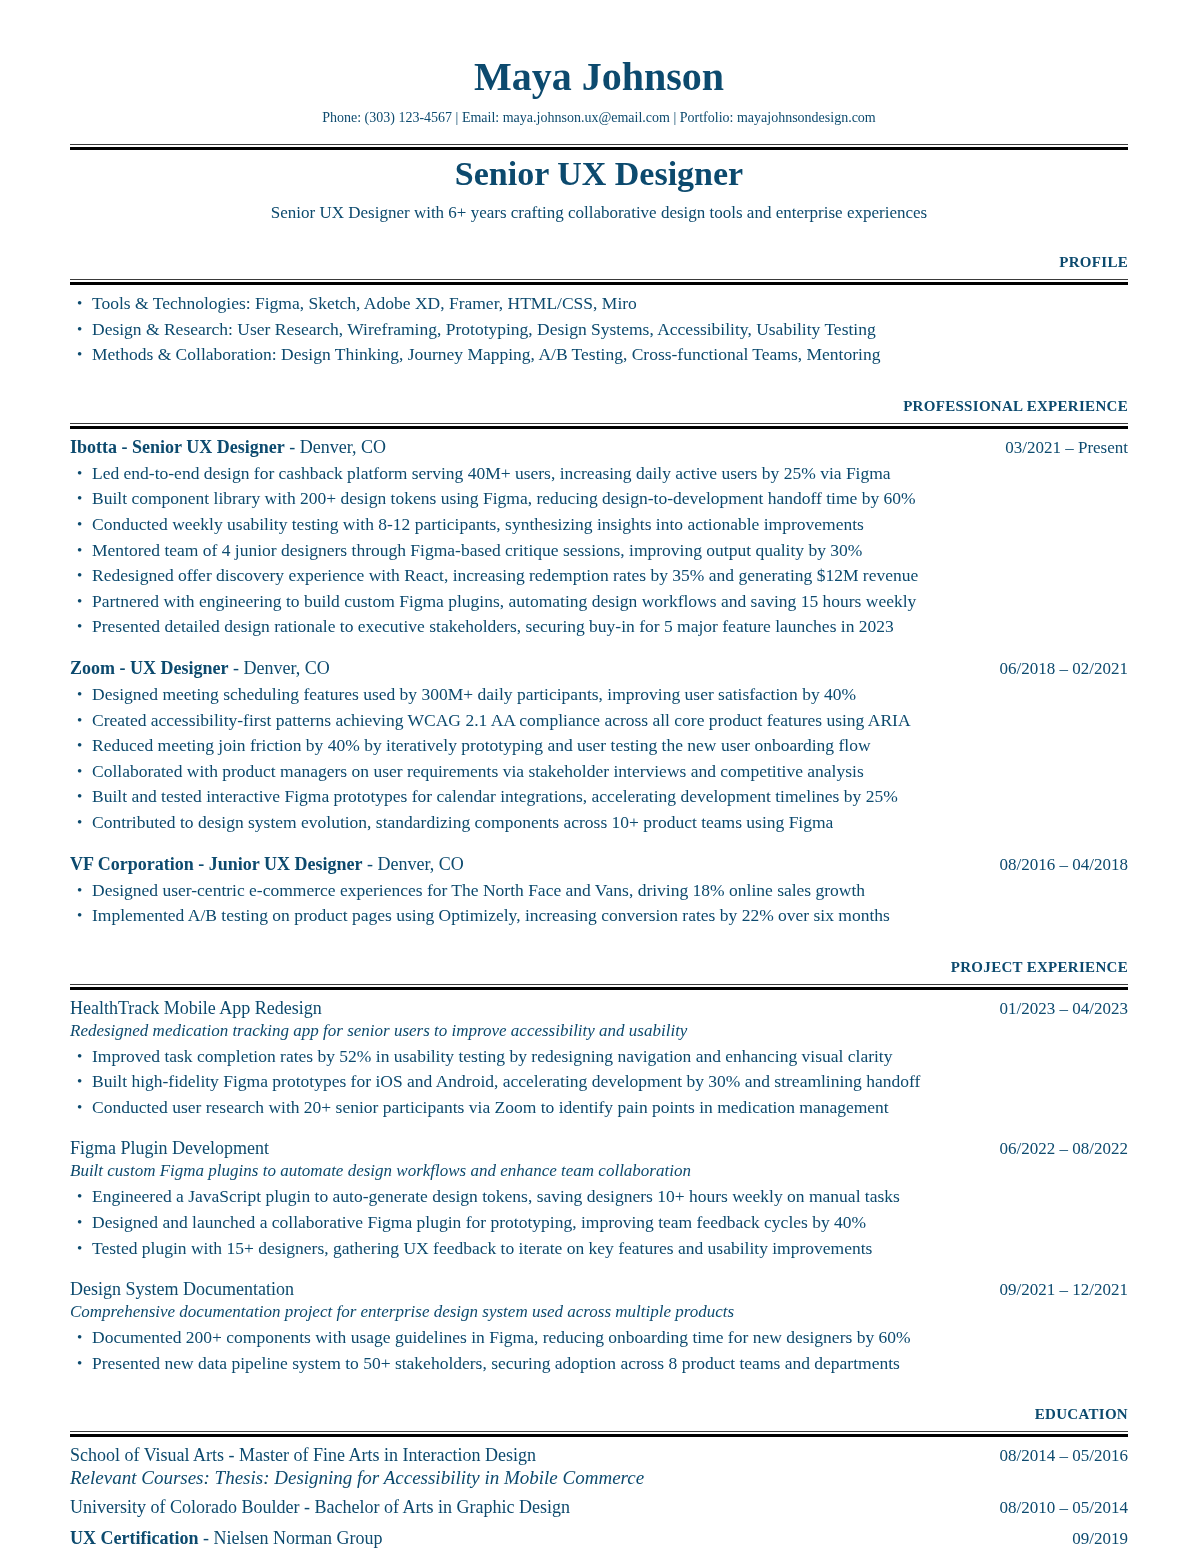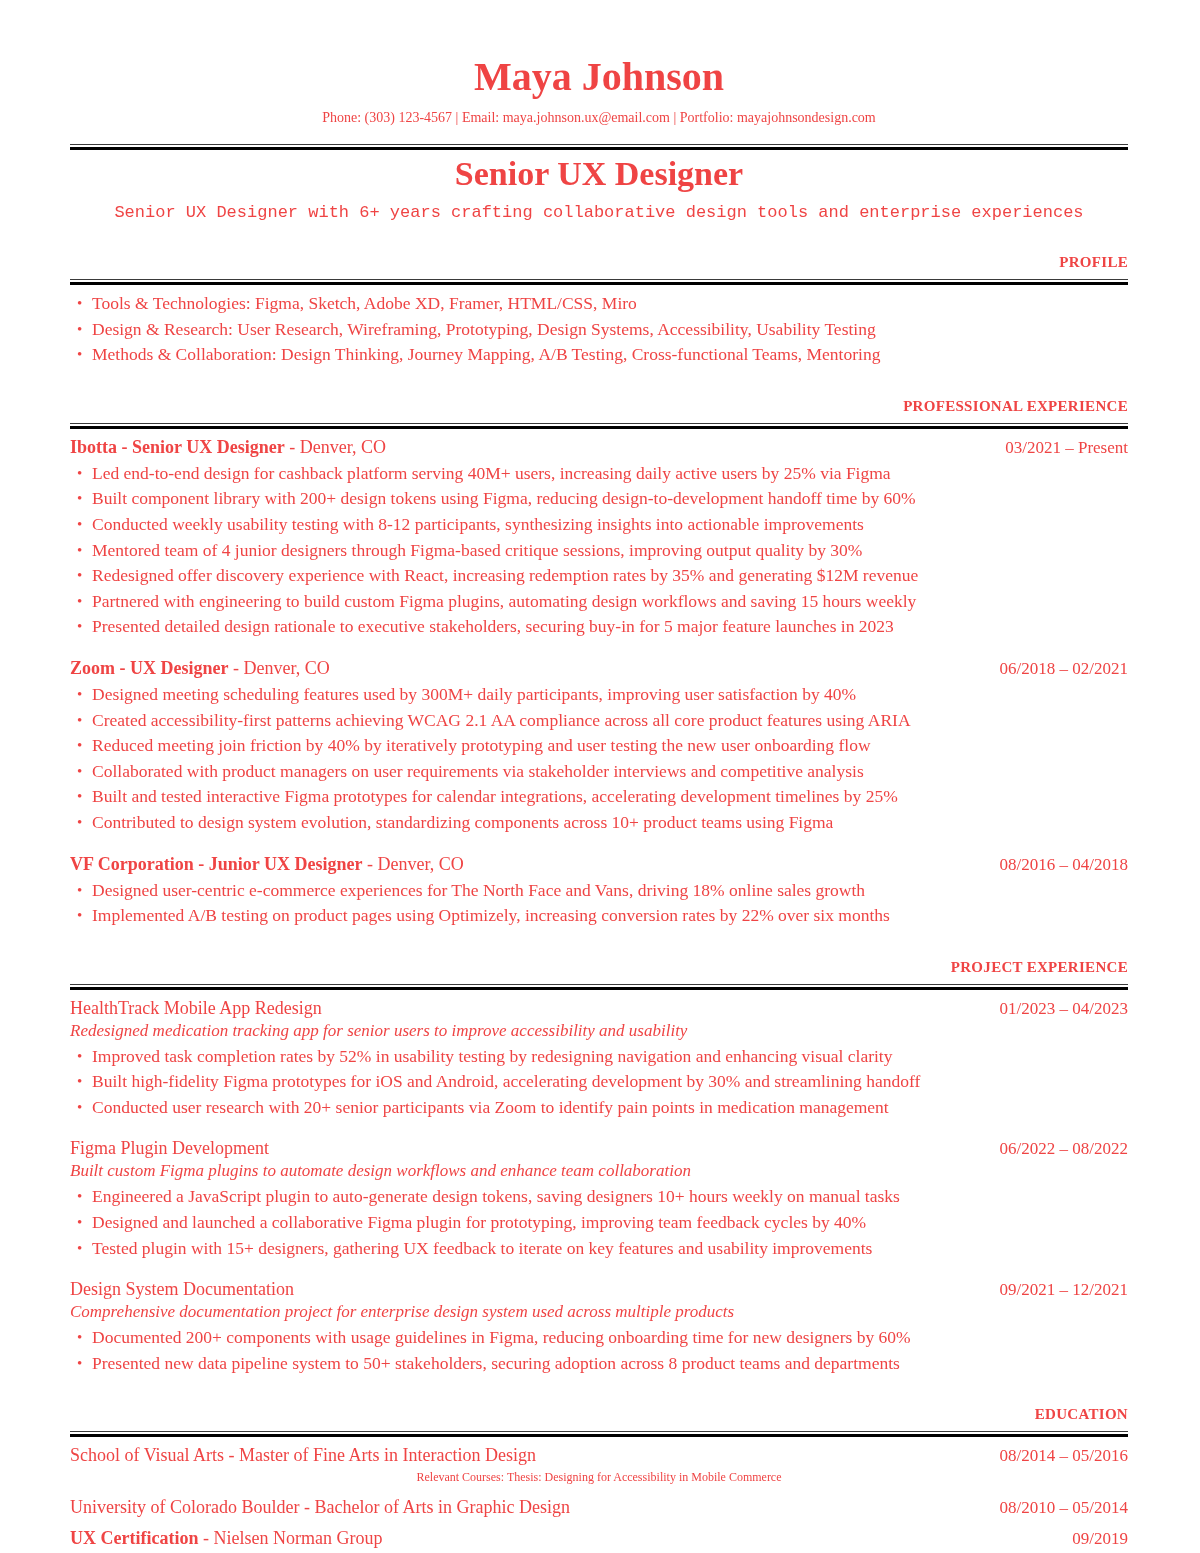--- a/index.html
+++ b/index.html
@@ -2,21 +2,21 @@
 <html><head>
 <meta charset="utf-8">
 <style>
   html, body { margin: 0; padding: 0; background: #ffffff; }
   .page {
     width: 1200px;
     height: 1553px;
     box-sizing: border-box;
     padding: 54px 72px 30px 70px;
     background: #ffffff;
-    color: #ef4444;
+    color: #0c4a6e;
     font-family: "Liberation Serif", "DejaVu Serif", serif;
     overflow: hidden;
   }
   
   .name {
     text-align: center;
     font-size: 40px;
     font-weight: bold;
     line-height: 46px;
   }
@@ -37,21 +37,20 @@
     font-size: 34px;
     font-weight: bold;
     line-height: 34px;
     margin-top: 7px;
   }
   .summary {
     text-align: center;
     font-size: 17px;
     line-height: 22px;
     margin-top: 11px;
-    font-family: Liberation Mono, monospace;
   }
   
   .section-heading {
     font-size: 15px;
     font-weight: bold;
     line-height: 23px;
     letter-spacing: 0.3px;
     margin-top: 27px;
     text-align: right;
   }
@@ -87,24 +86,25 @@
   }
   .entry-title { white-space: nowrap; }
   .entry-title .bold { font-weight: bold; }
   .entry-dates { font-size: 17px; white-space: nowrap; }
   .entry .bullets { margin-top: 2px; }
   .entry-desc {
     font-style: italic;
     font-size: 17px;
     line-height: 22px;
   }
-  .edu-row { margin-top: 8px; text-align: center; }
+  .edu-row { margin-top: 8px; }
   .edu-row.first { margin-top: 7px; }
   .edu-note {
-    font-size: 12px;
+    font-style: italic;
+    font-size: 19px;
     line-height: 21px;
   }
 </style>
 </head>
 <body>
 
 <div class="page">
 
   <div class="name">Maya Johnson</div>
   <div class="contact">Phone: (303) 123-4567 | Email: maya.johnson.ux@email.com | Portfolio: mayajohnsondesign.com</div>

